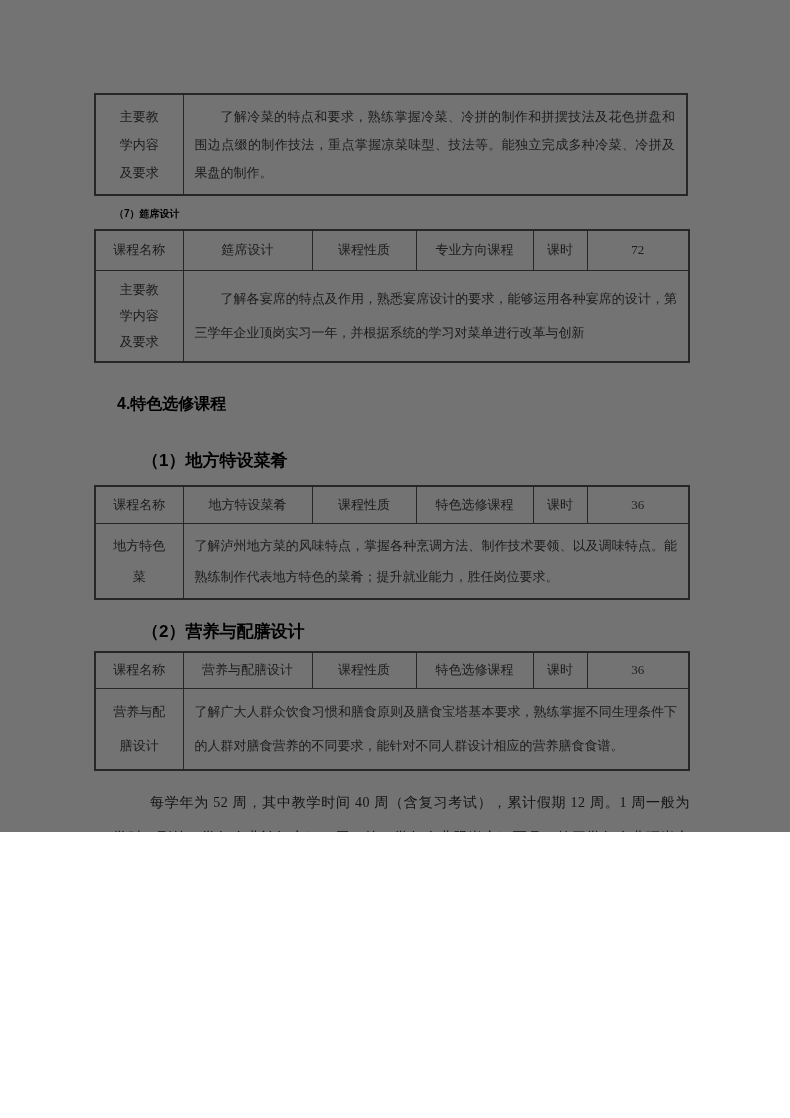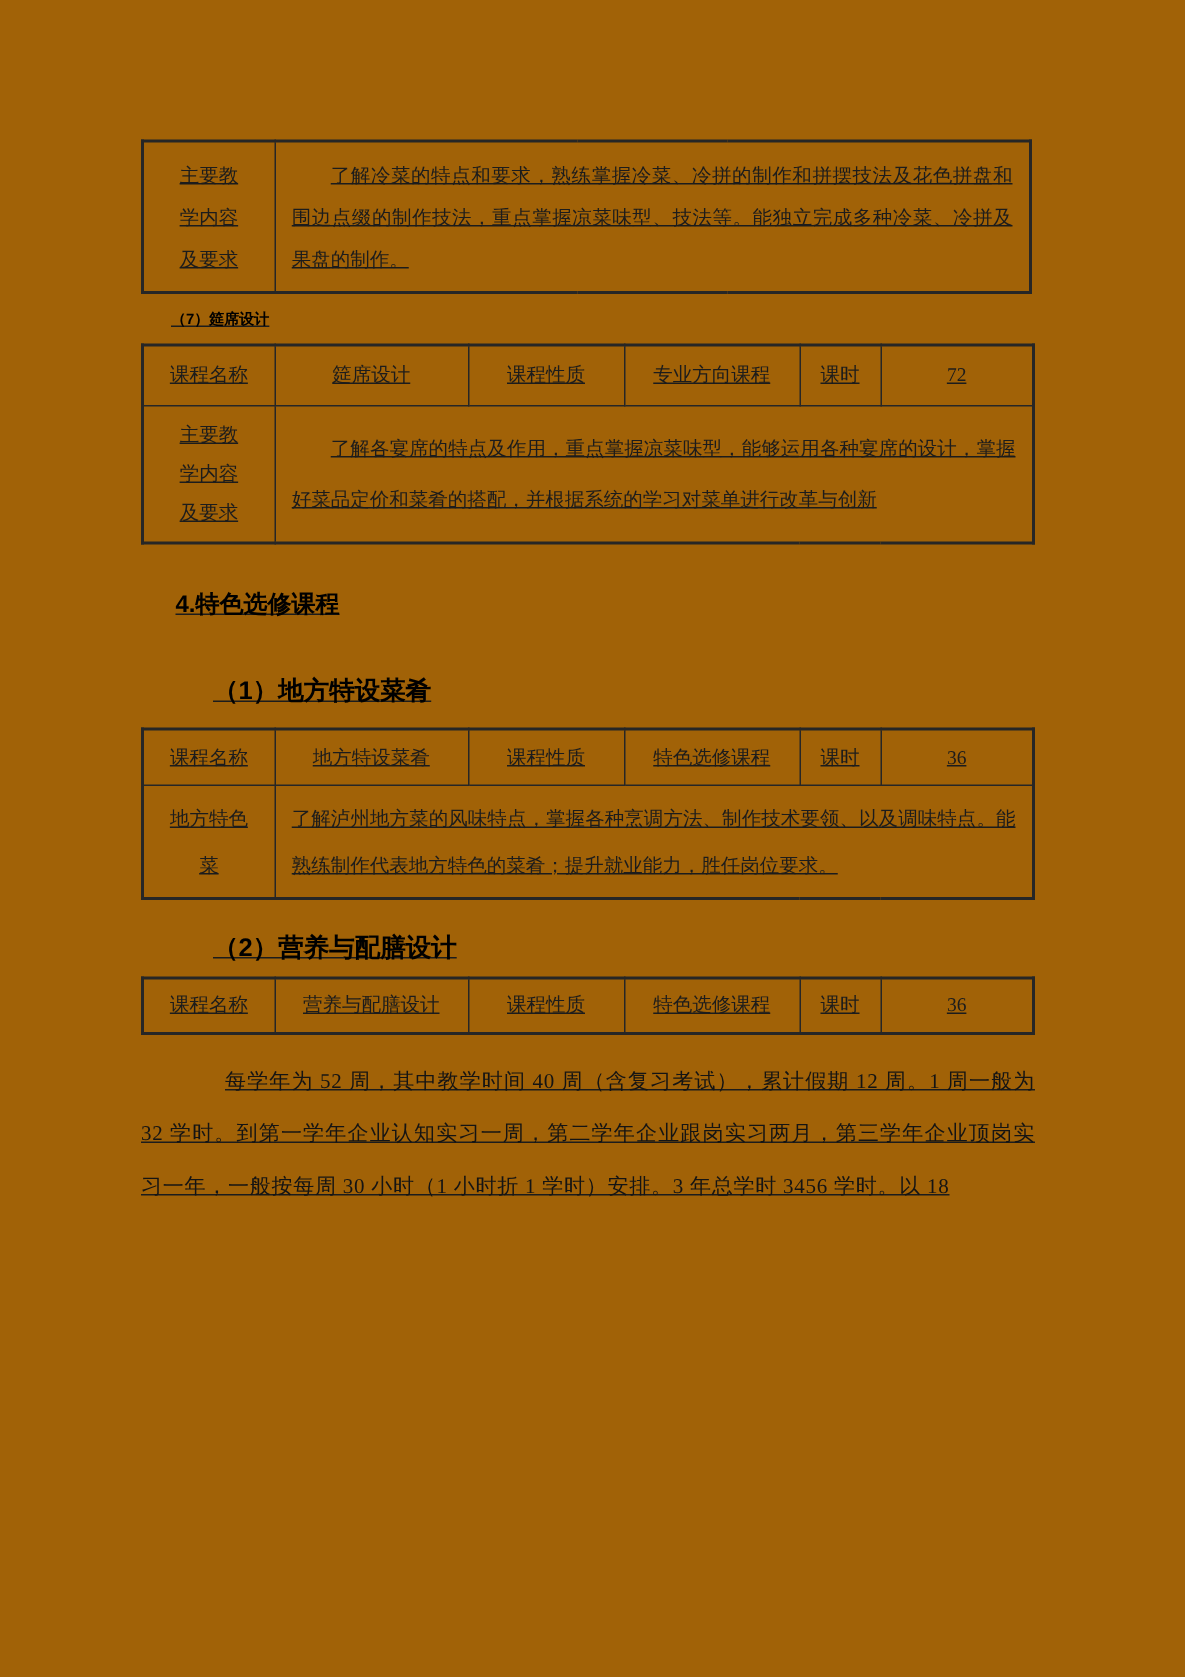--- a/index.html
+++ b/index.html
@@ -1,24 +1,23 @@
 <!DOCTYPE html>
 <html><head>
 <meta charset="utf-8">
 <style>
   * { margin:0; padding:0; box-sizing:border-box; }
   html,body { background:#ffffff; }
   .page {
     position:relative;
-    width:790px; height:1118px;
-    background:#a16207;
+    width:790px; height:832px;
+    background:#737373;
     overflow:hidden;
     font-family:"Liberation Serif","DejaVu Serif",serif;
     color:#1c1c1c;
-    text-decoration:underline;
   }
   .content { margin-left:94px; width:596px; }
 
   
   table.tbl {
     border-collapse:collapse;
     table-layout:fixed;
     width:594px;
     border:2px solid #262626;
   }
@@ -131,21 +130,21 @@
         <td>筵席设计</td>
         <td>课程性质</td>
         <td>专业方向课程</td>
         <td>课时</td>
         <td>72</td>
       </tr>
       <tr class="row-main">
         <td class="label-cell">主要教
 学内容
 及要求</td>
-        <td class="content-cell indent" colspan="5">了解各宴席的特点及作用，重点掌握凉菜味型，能够运用各种宴席的设计，掌握好菜品定价和菜肴的搭配，并根据系统的学习对菜单进行改革与创新</td>
+        <td class="content-cell indent" colspan="5">了解各宴席的特点及作用，熟悉宴席设计的要求，能够运用各种宴席的设计，第三学年企业顶岗实习一年，并根据系统的学习对菜单进行改革与创新</td>
       </tr>
     </tbody>
       </table>
 
     <div class="hd h-elective">4.特色选修课程</div>
 
     <div class="hd h-item1">（1）地方特设菜肴</div>
 
     <table class="tbl t3">
       <colgroup>
@@ -186,20 +185,25 @@
         </colgroup>
       <tbody>
           <tr class="head-row">
         <td>课程名称</td>
         <td>营养与配膳设计</td>
         <td>课程性质</td>
         <td>特色选修课程</td>
         <td>课时</td>
         <td>36</td>
       </tr>
+      <tr class="row-main">
+        <td class="label-cell">营养与配
+膳设计</td>
+        <td class="content-cell" colspan="5">了解广大人群众饮食习惯和膳食原则及膳食宝塔基本要求，熟练掌握不同生理条件下的人群对膳食营养的不同要求，能针对不同人群设计相应的营养膳食食谱。</td>
+      </tr>
     </tbody>
       </table>
 
 
 
 
     <p class="para">每学年为 52 周，其中教学时间 40 周（含复习考试），累计假期 12 周。1 周一般为 32 学时。到第一学年企业认知实习一周，第二学年企业跟岗实习两月，第三学年企业顶岗实习一年，一般按每周 30 小时（1 小时折 1 学时）安排。3 年总学时 3456 学时。以 18</p>
 
   </div>
 </div>

